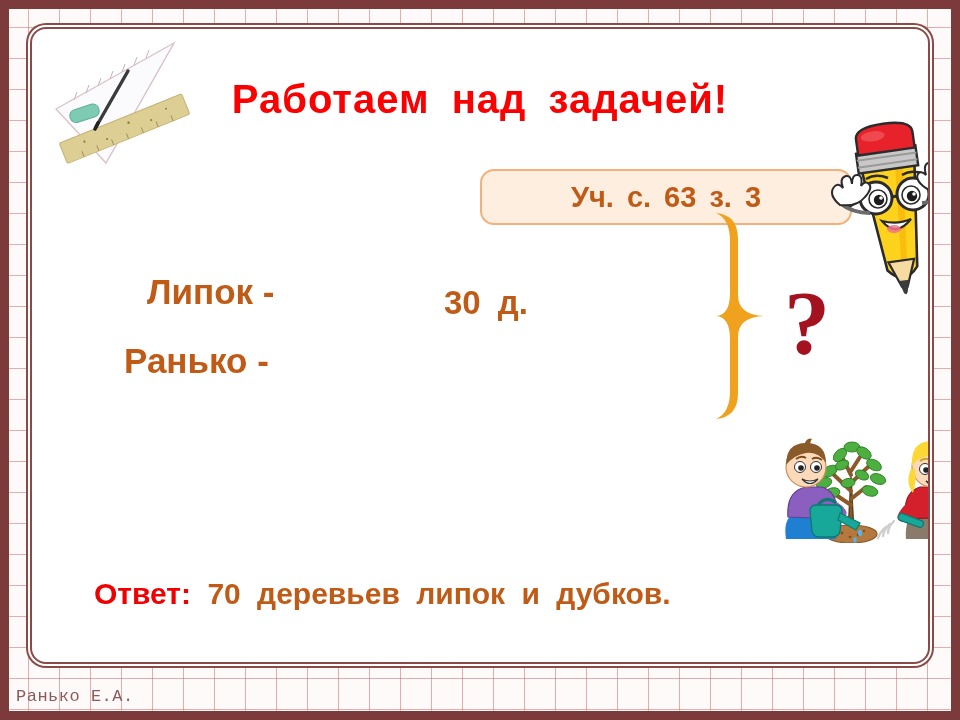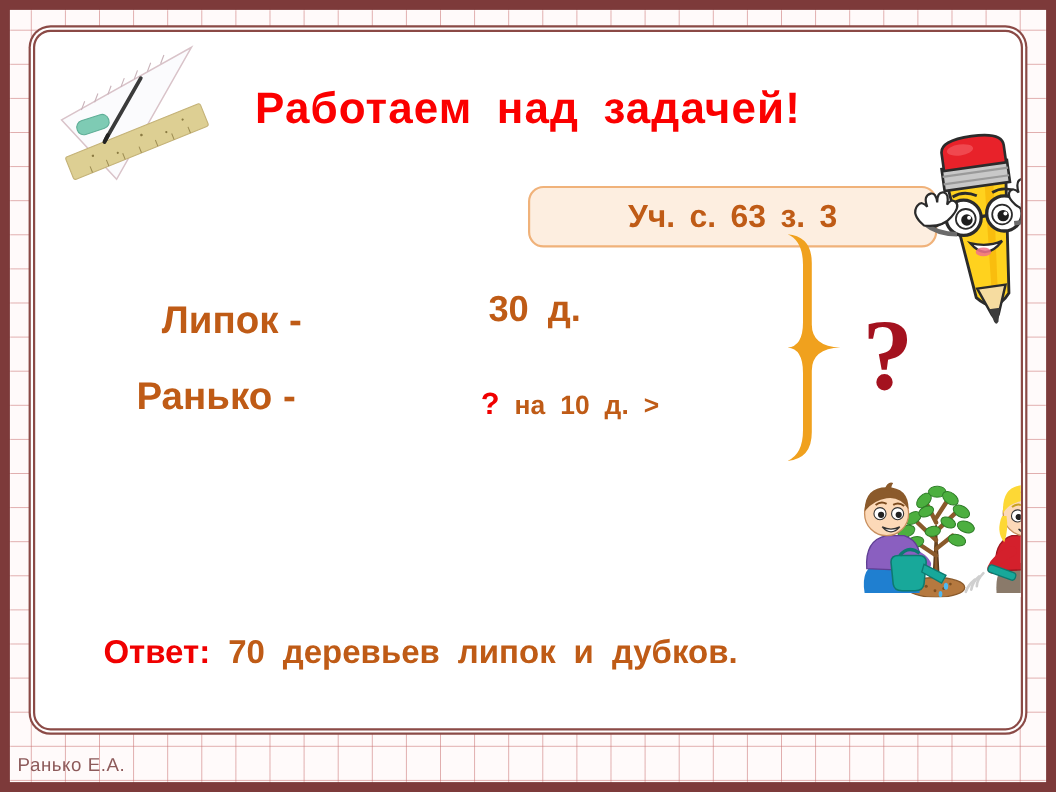--- a/index.html
+++ b/index.html
@@ -45,21 +45,21 @@
     background:#ffffff;
     border:2px solid #8b4a46;
     border-radius:16px;
     box-shadow:0 0 0 2px #ffffff, 0 0 0 4px #8b4a46;
     box-sizing:border-box;
     overflow:hidden;
   }
   
   .watermark{
     position:absolute;left:16px;bottom:14px;
-    font-family:Liberation Sans, sans-serif;
+    font-family:Liberation Mono, monospace;
     font-size:17px;color:#8d5a5a;
     letter-spacing:.5px;
     white-space:nowrap;
   }
   
   .title{
     position:absolute;left:0;right:0;top:48px;
     text-align:center;
     font-size:40px;font-weight:bold;
     color:#fb0000;
@@ -81,21 +81,21 @@
     white-space:nowrap;
   }
   
   .cond{
     position:absolute;
     color:#bf5b16;
     font-weight:bold;
     white-space:nowrap;
   }
   .cond-label-1{left:115px;top:243px;font-size:35px;}
-  .cond-val-1{left:412px;top:233px;font-size:33px;word-spacing:8px;}
+  .cond-val-1{left:412px;top:255px;font-size:33px;word-spacing:8px;}
   .cond-label-2{left:92px;top:312px;font-size:35px;}
   .cond-val-2{left:405px;top:322px;font-size:24px;word-spacing:7px;}
   .qmark-small{color:#f00000;font-size:28px;font-weight:bold;}
   
   .brace{
     position:absolute;left:676px;top:182px;
     width:66px;height:210px;
   }
   
   .big-q{
@@ -228,24 +228,20 @@
       <g fill="#ffffff" stroke="#2b2b2b" stroke-width="2">
         <path d="M30 84 q-12 -10 -6 -18 q4 -5 9 1 q-4 -10 3 -12 q5 -1 6 8 q0 -10 6 -9 q5 1 3 11 q4 -6 8 -2 q4 4 -4 13 q-8 10 -25 8 Z"></path>
         <path d="M139 68 q10 -11 4 -18 q-5 -5 -9 2 q3 -10 -4 -11 q-5 0 -5 9 q-1 -10 -7 -8 q-5 2 -2 12 q-5 -5 -8 -1 q-3 5 5 12 q9 8 26 3 Z"></path>
       </g>
     </svg>
 
     <div class="cond cond-label-1">Липок -</div>
     <div class="cond cond-val-1">30   д.</div>
 
     <div class="cond cond-label-2">Ранько -</div>
-    <div class="cond cond-val-2">
-      <span class="qmark-small">?</span>
-      <span>на  10  д.  &gt;</span>
-    </div>
 
     <svg class="brace" viewBox="0 0 66 210">
       <path d="M8 2
                q22 2 22 26
                l0 56
                q0 20 26 21
                q-26 1 -26 21
                l0 56
                q0 24 -22 26
                q14 -6 14 -28

